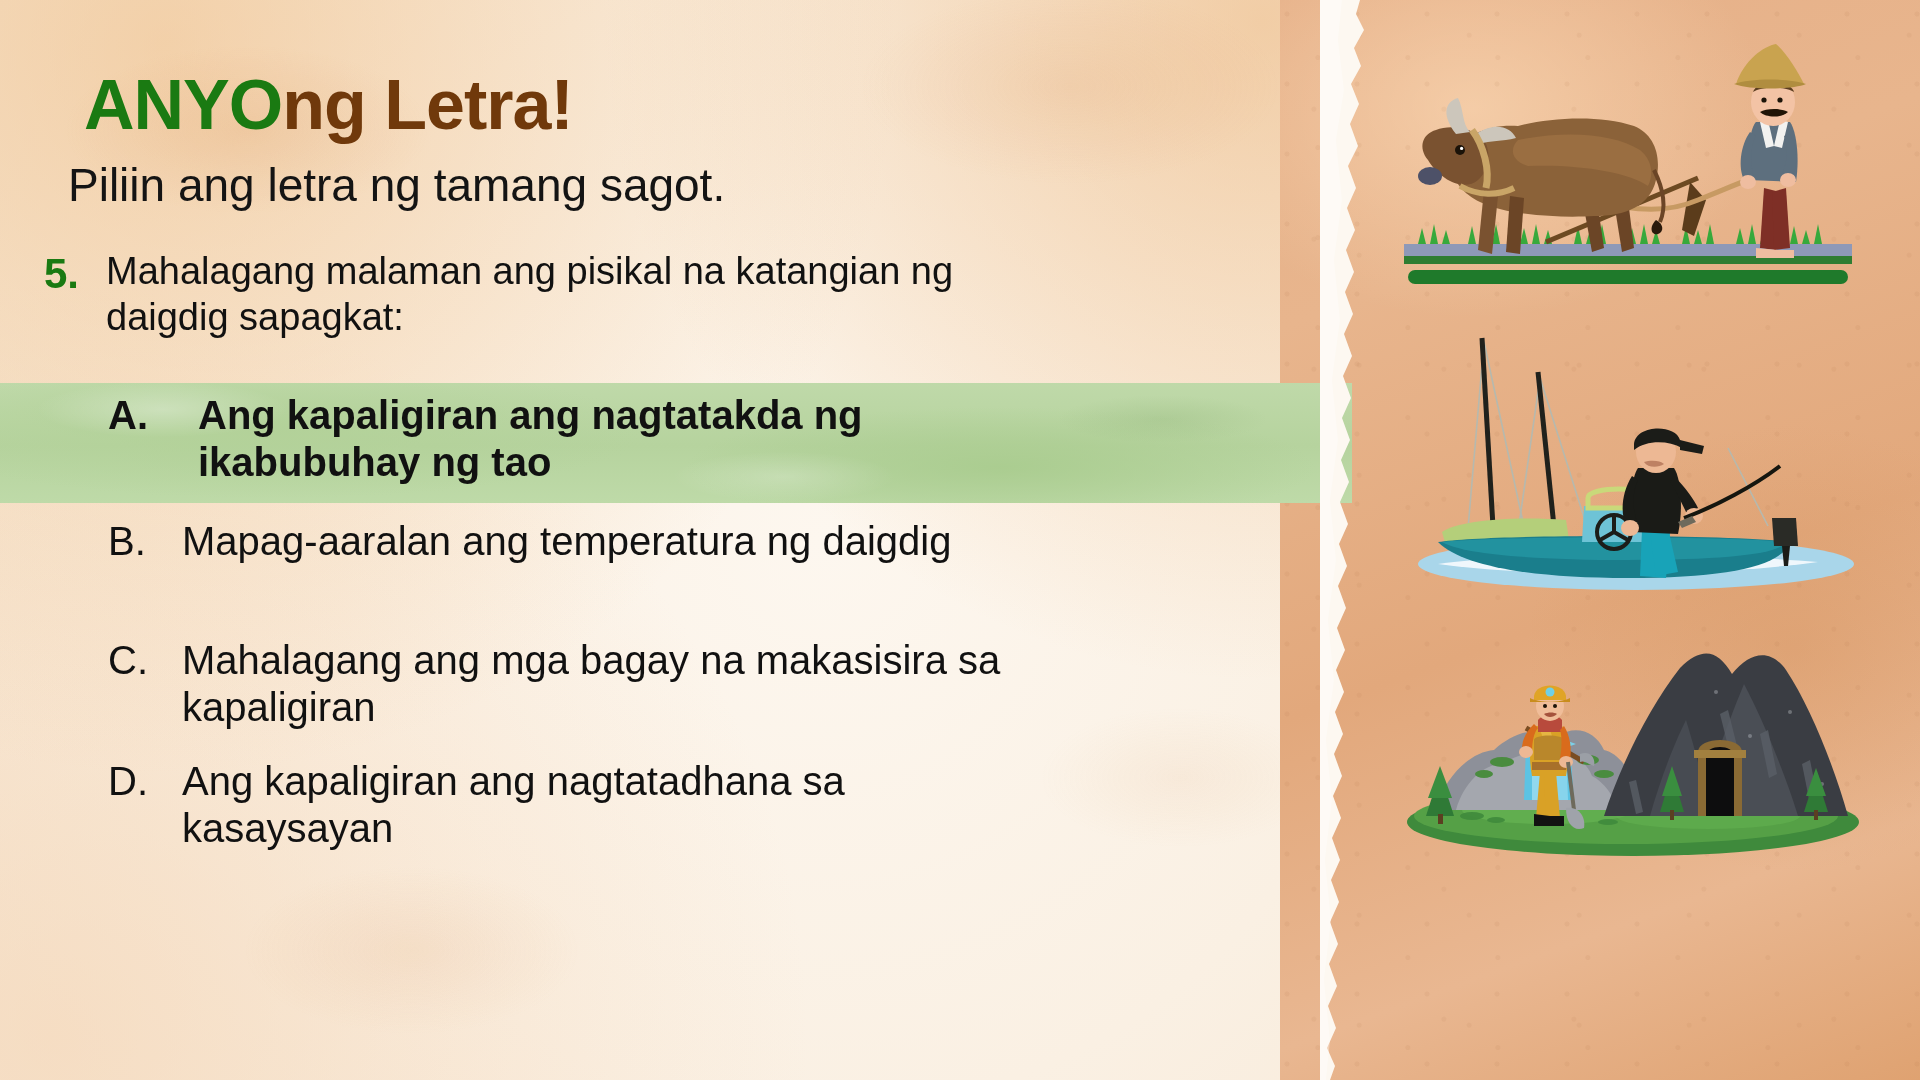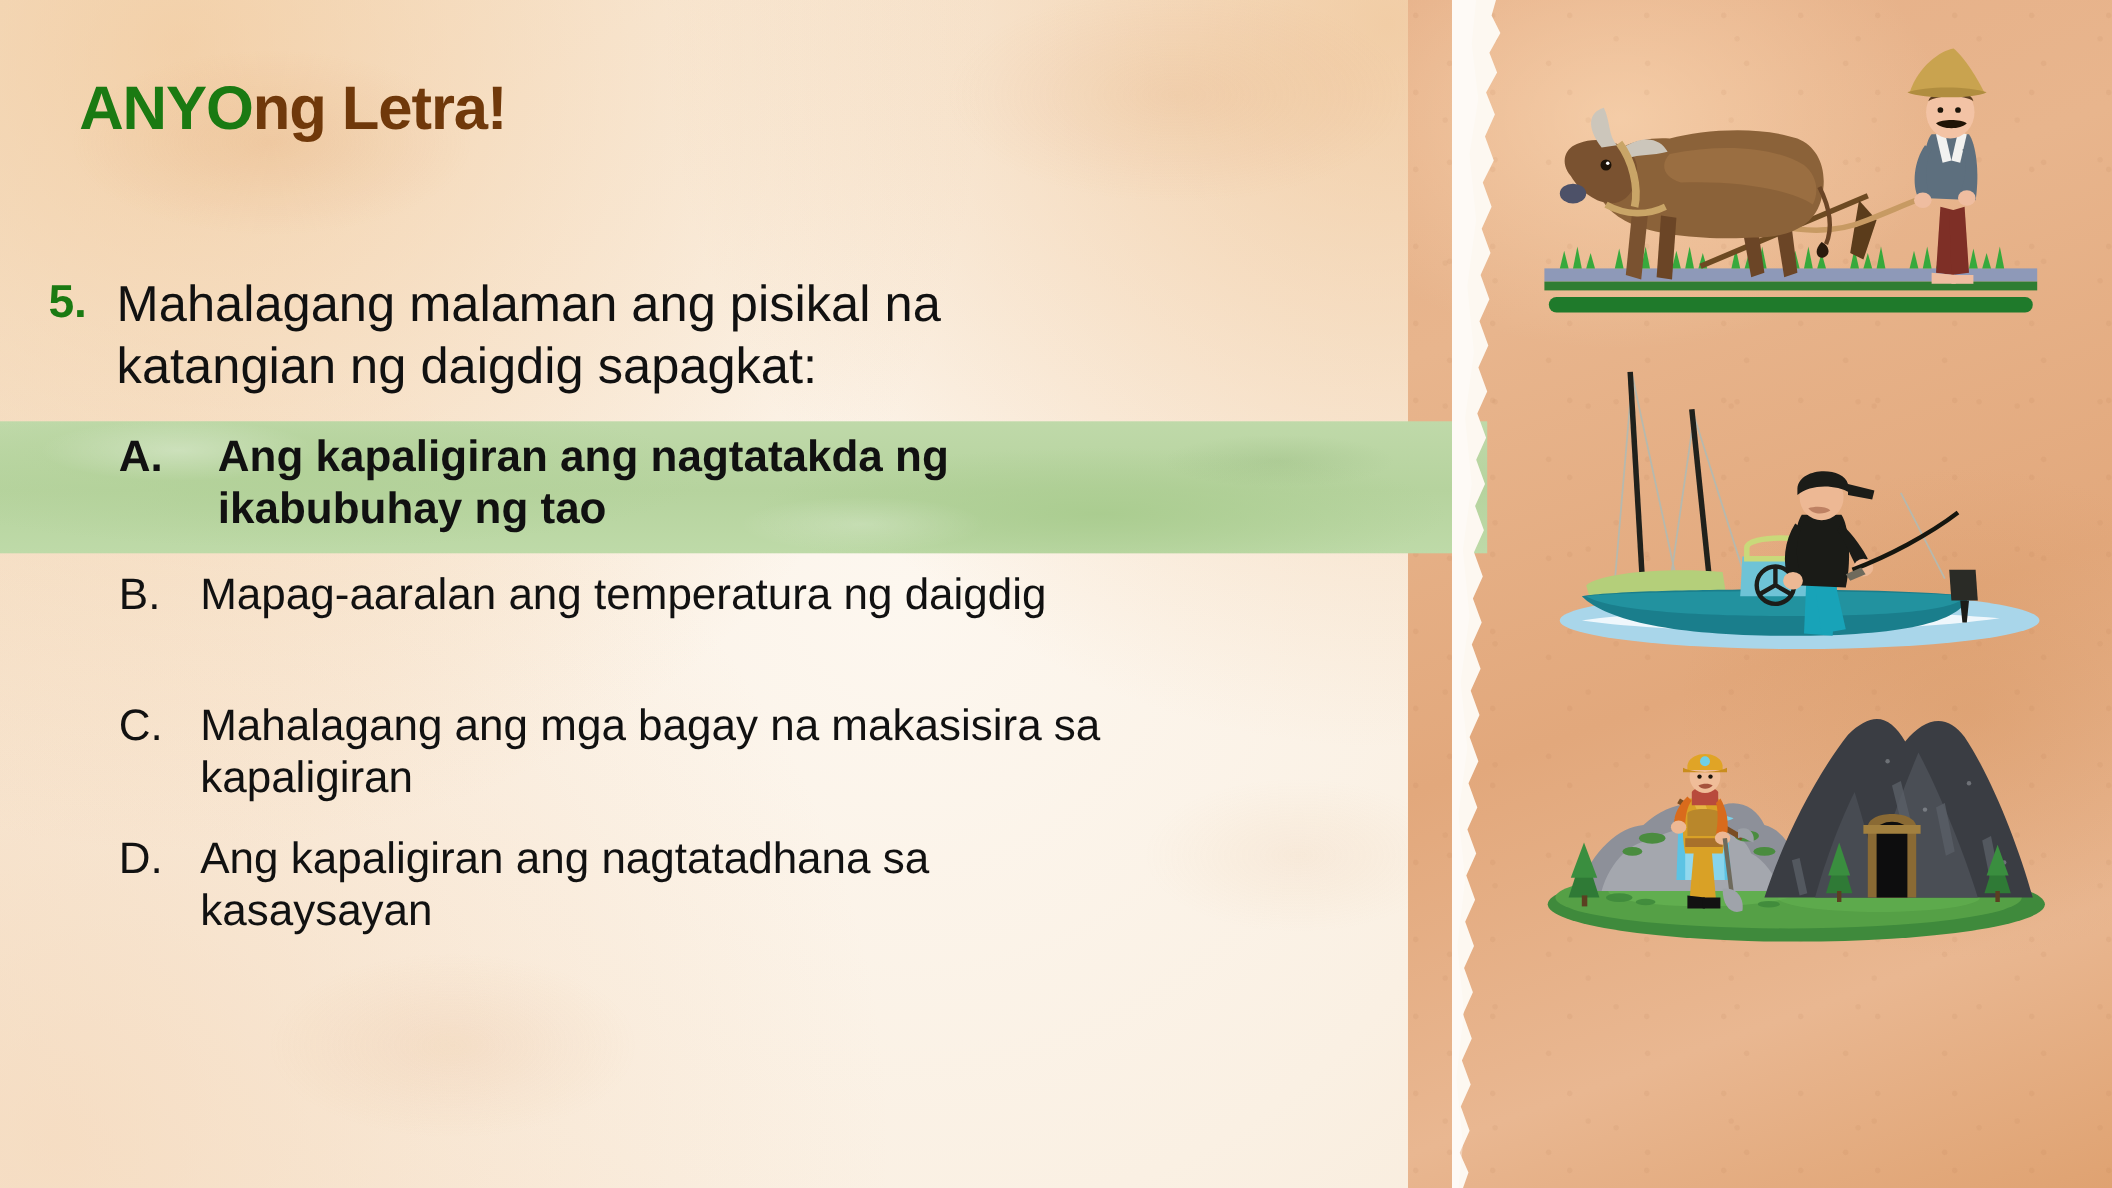--- a/index.html
+++ b/index.html
@@ -58,43 +58,43 @@
   
   .torn-edge{
     position:absolute; top:0; left:1320px; width:70px; height:1080px;
     pointer-events:none;
   }
 
   
   .content { position:absolute; left:0; top:0; width:1372px; height:1080px; }
 
   .title {
-    position:absolute; left:72px; top:70px;
-    font-size:56px; font-weight:bold; letter-spacing:-1px;
+    position:absolute; left:84px; top:70px;
+    font-size:70px; font-weight:bold; letter-spacing:-1px;
     line-height:1;
     white-space:nowrap;
   }
   .title .g { color:#1a7a12; }
   .title .b { color:#70390b; }
 
   .subtitle {
     position:absolute; left:68px; top:158px;
     font-size:46px; color:#141414; font-weight:normal;
     white-space:nowrap;
   }
 
   .question {
     position:absolute; left:44px; top:248px; width:1010px;
     display:flex; align-items:flex-start;
   }
   .q-num {
     color:#1a7a12; font-weight:bold; font-size:42px; line-height:1.22;
     width:62px; flex:0 0 62px;
   }
-  .q-text { font-size:46px; color:#111; line-height:1.22; }
+  .q-text { font-size:38px; color:#111; line-height:1.22; }
   .option {
     display:flex; align-items:flex-start;
     font-size:40px; line-height:1.18; color:#111;
     padding:0;
   }
   .option .letter { width:74px; flex:0 0 74px; }
   .option .otext { flex:1 1 auto; max-width:880px; }
 
   
   .highlight-band{
@@ -149,20 +149,21 @@
       <path fill="rgba(255,255,255,0.35)" d="M0,0 L22,0 L18,40 L24,90 L16,140 L22,200 L14,260
         L20,320 L12,380 L18,440 L10,500 L16,560 L8,620 L14,680 L6,740 L12,800 L5,860
         L11,920 L4,980 L10,1040 L6,1080 L0,1080 Z"></path>
     </svg>
   </div>
 
   <div class="content">
 
     <h1 class="title"><span class="g">ANYO</span><span class="b">ng Letra!</span></h1>
 
+    <div class="subtitle">Piliin ang letra ng tamang sagot.</div>
 
     <div class="question">
       <span class="q-num">5.</span>
       <span class="q-text">Mahalagang malaman ang pisikal na katangian ng daigdig sapagkat:</span>
     </div>
 
     <div class="option correct opt-a">
       <span class="letter">A.</span>
       <span class="otext">Ang kapaligiran ang nagtatakda ng ikabubuhay ng tao</span>
     </div>

